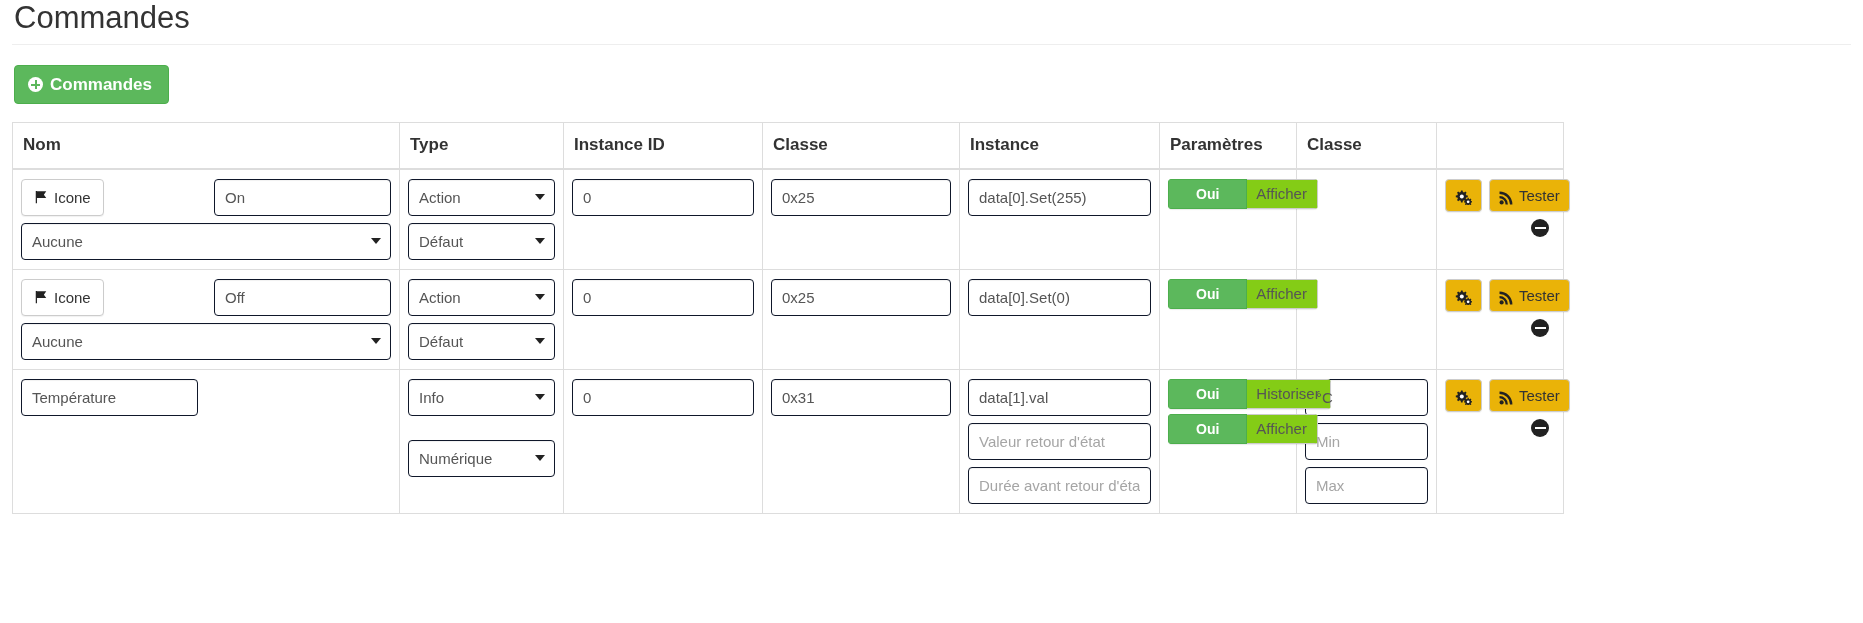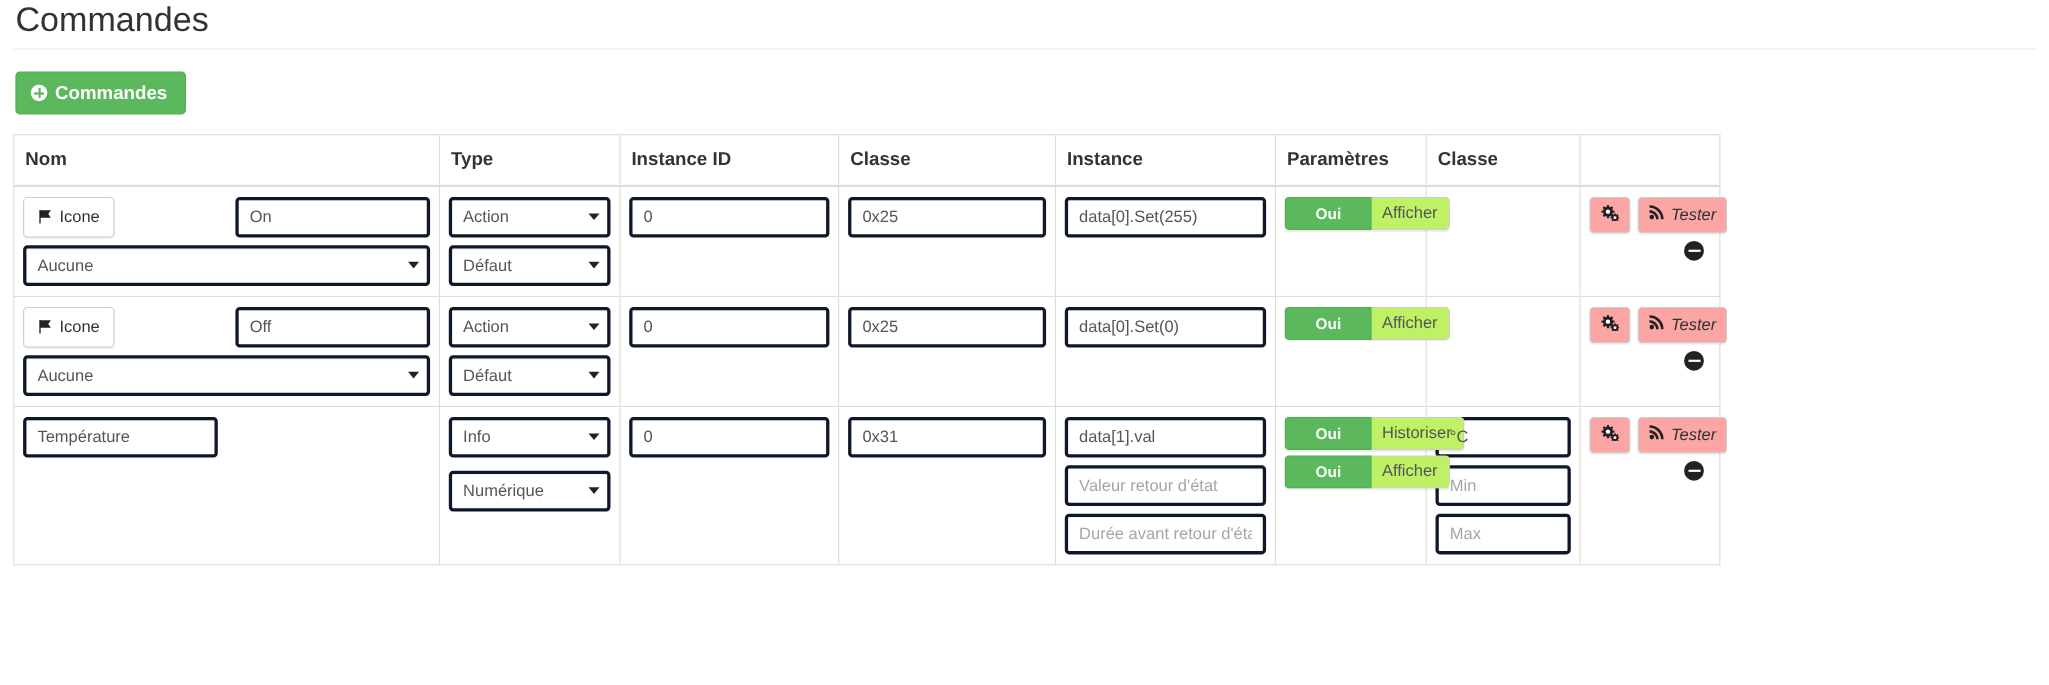--- a/index.html
+++ b/index.html
@@ -97,21 +97,21 @@
 
   
   .inp, .sel {
     display: block;
     width: 100%;
     height: 37px;
     padding: 6px 10px;
     font-size: 15px;
     color: #555555;
     background: #ffffff;
-    border: 3px solid #0f172a;
+    border: 1px solid #0f172a;
     border-radius: 4px;
     box-shadow: inset 0 1px 1px rgba(0,0,0,.06);
     font-family: "Liberation Sans", sans-serif;
     line-height: 23px;
     outline: none;
   }
   .inp::placeholder { color: #a5a5a5; }
 
   .sel-wrap { position: relative; width: 100%; }
   .sel { padding-right: 42px; }
@@ -164,49 +164,48 @@
     background: #5cb85c;
     border: 1px solid #4cae4c;
     color: #ffffff;
     font-size: 14px;
     font-weight: bold;
     padding: 5px 27px;
     line-height: 18px;
     cursor: pointer;
   }
   .bg-lbl {
-    background: #bef264;
+    background: #84cc16;
     border: 1px solid #cccccc;
     border-left: none;
     color: #555555;
     font-size: 15px;
     padding: 5px 10px 5px 9px;
     line-height: 18px;
     cursor: pointer;
     white-space: nowrap;
   }
 
   
   .act-wrap { display: flex; gap: 7px; align-items: flex-start; }
   .btn-plain {
     display: inline-flex;
-    align-items: flex-start;
+    align-items: flex-end;
     gap: 6px;
-    background: #fca5a5;
+    background: #eab308;
     border: 1px solid #cccccc;
     border-radius: 4px;
     box-shadow: 0 1px 1px rgba(0,0,0,.06);
     color: #333333;
     font-size: 15px;
     padding: 6px 9px;
     height: 33px;
     cursor: pointer;
     line-height: 19px;
     white-space: nowrap;
-    font-style: italic;
   }
   .minus-row { display: flex; justify-content: flex-end; padding: 7px 6px 0 0; }
   .minus-circle {
     width: 18px; height: 18px; border-radius: 50%;
     background: #222222; position: relative; cursor: pointer; flex: none;
   }
   .minus-circle::after {
     content: ""; position: absolute; left: 3.5px; top: 8px;
     width: 11px; height: 2.5px; background: #ffffff;
   }
@@ -399,21 +398,21 @@
         <tr>
           <td>
             <div class="nom-row">
               <div class="nom-left">
                 <input class="inp" type="text" placeholder="Nom" value="Température" style="">
               </div>
               <div class="nom-right"></div>
             </div>
           </td>
           <td>
-            <div class="sel-wrap mb" style="margin-bottom: 12px;">
+            <div class="sel-wrap mb" style="margin-bottom: 24px;">
               <input class="sel" type="text" readonly="readonly" value="Info" style="">
               <span class="sel-arrow"></span>
             </div>
             <div class="sel-wrap">
               <input class="sel" type="text" readonly="readonly" value="Numérique" style="">
               <span class="sel-arrow"></span>
             </div>
           </td>
           <td>
             <input class="inp" type="text" value="0" style="">

